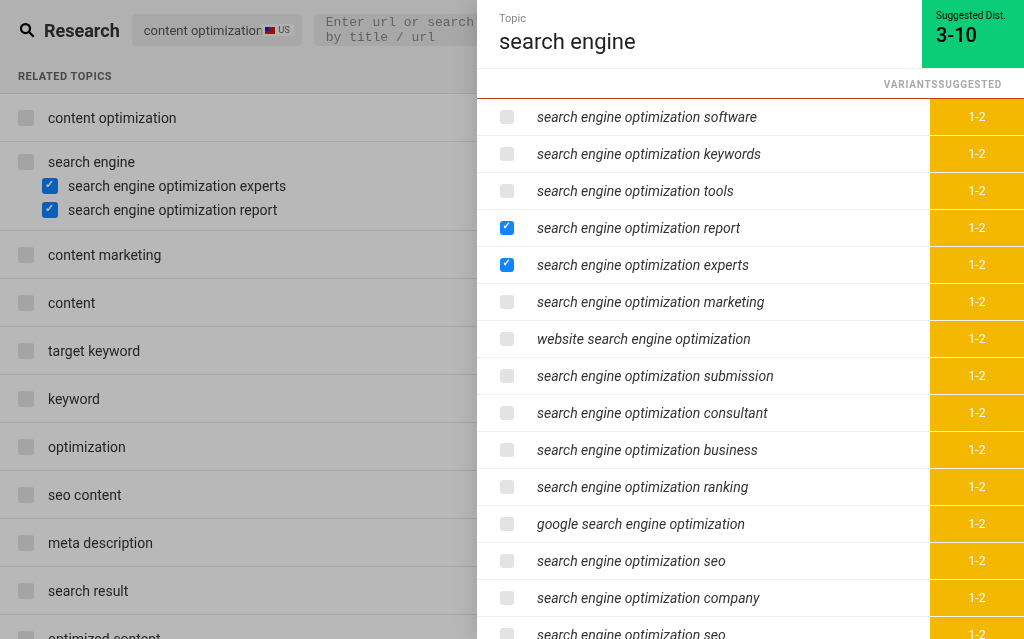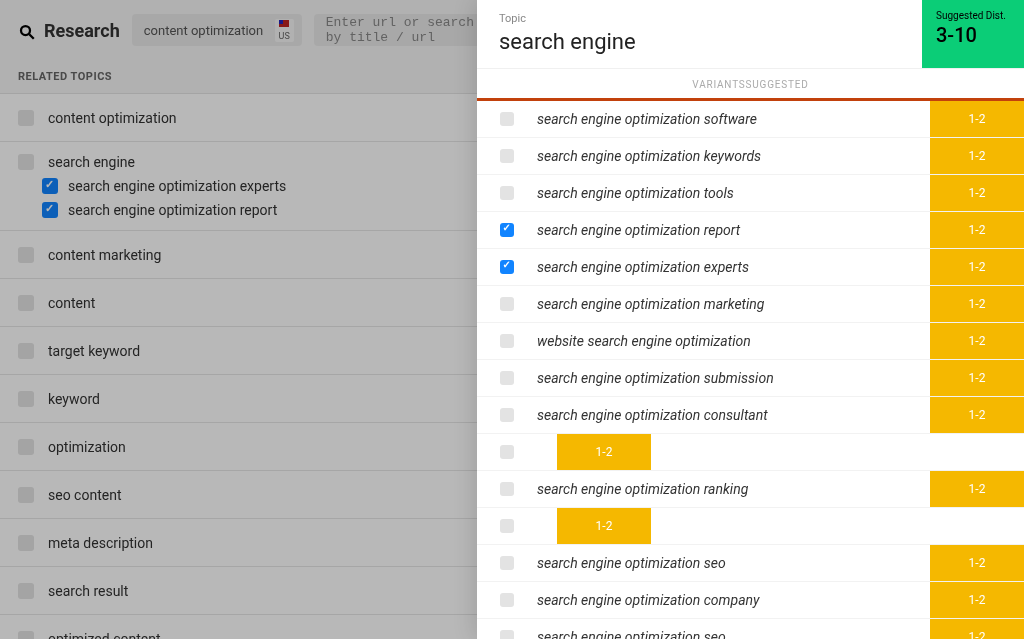--- a/index.html
+++ b/index.html
@@ -27,21 +27,21 @@
     }
 
     .header {
       display: flex;
       align-items: center;
       gap: 12px;
       padding: 14px 18px;
     }
     .title-group {
       display: flex;
-      align-items: flex-end;
+      align-items: center;
       gap: 8px;
       font-weight: 700;
       font-size: 18px;
     }
     .search-icon {
       width: 18px; height: 18px;
       display: inline-flex;
     }
     .field {
       background: #e9e9e9;
@@ -56,21 +56,20 @@
     .field-topic { width: 170px; position: relative; overflow: hidden; white-space: nowrap;}
     .region-chip {
       position: absolute;
       right: 8px;
       font-size: 9px;
       background: rgba(255,255,255,0.6);
       padding: 1px 4px;
       border-radius: 2px;
       display: flex; align-items: center; gap: 4px;
       color: #666;
-      flex-direction: column;
     }
     .field-url { flex: 1; max-width: 190px; color: #888; font-family: Liberation Mono, monospace; }
 
     .section-header {
       padding: 10px 18px;
       font-size: 11px;
       letter-spacing: 0.5px;
       font-weight: 700;
       color: #666;
       border-bottom: 1px solid #e3e3e3;
@@ -153,27 +152,27 @@
       padding: 10px 14px;
       display: flex;
       flex-direction: column;
       justify-content: flex-start;
     }
     .suggested-small { font-size: 10px; margin-bottom: 2px; }
     .suggested-range { font-size: 20px; font-weight: 500; }
 
     .panel-subheader {
       display: flex;
-      justify-content: center;
+      justify-content: flex-end;
       padding: 10px 22px 8px;
       font-size: 10px;
       letter-spacing: 0.8px;
       color: #aaa;
-      font-weight: 400;
-      border-bottom: 3px solid #c2410c;
+      font-weight: 700;
+      border-bottom: 1px solid #c2410c;
     }
 
     .variants {
       flex: 1;
       overflow: hidden;
     }
     .variant-row {
       display: flex;
       align-items: center;
       border-bottom: 1px solid #f2f2f2;
@@ -386,33 +385,35 @@
         <div class="variant-check">
           <div class="vcheck"></div>
         </div>
         <div class="variant-label">search engine optimization consultant</div>
         <div class="variant-suggested">1-2</div>
       </div>
       <div class="variant-row">
         <div class="variant-check">
           <div class="vcheck"></div>
         </div>
+        <div class="variant-label">search engine optimization business</div>
         <div class="variant-suggested">1-2</div>
       </div>
       <div class="variant-row">
         <div class="variant-check">
           <div class="vcheck"></div>
         </div>
         <div class="variant-label">search engine optimization ranking</div>
         <div class="variant-suggested">1-2</div>
       </div>
       <div class="variant-row">
         <div class="variant-check">
           <div class="vcheck"></div>
         </div>
+        <div class="variant-label">google search engine optimization</div>
         <div class="variant-suggested">1-2</div>
       </div>
       <div class="variant-row">
         <div class="variant-check">
           <div class="vcheck"></div>
         </div>
         <div class="variant-label">search engine optimization seo</div>
         <div class="variant-suggested">1-2</div>
       </div>
       <div class="variant-row">

